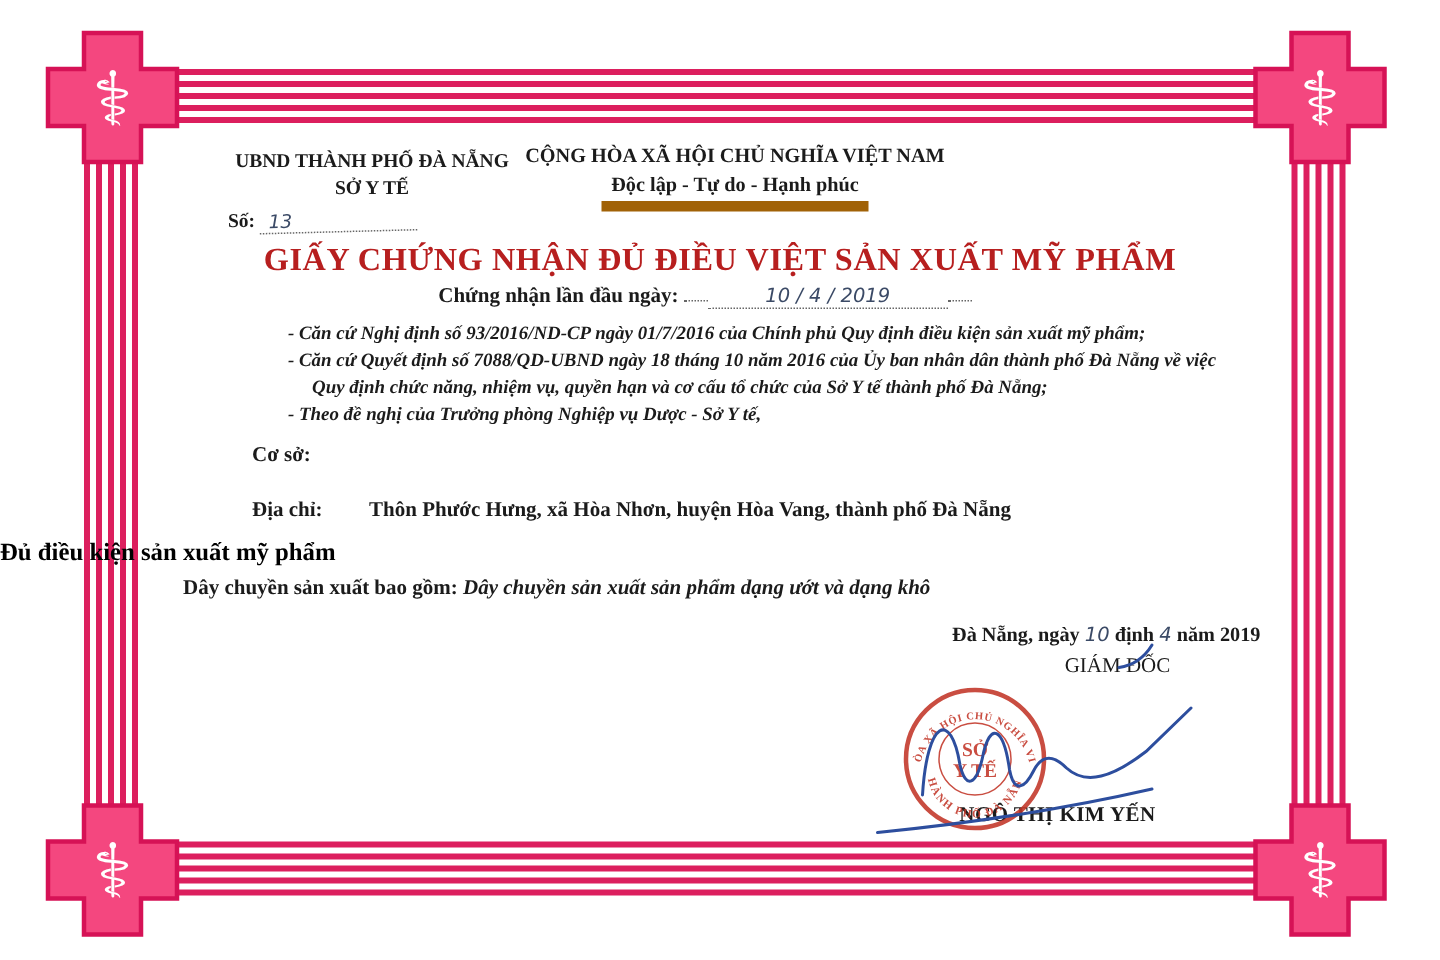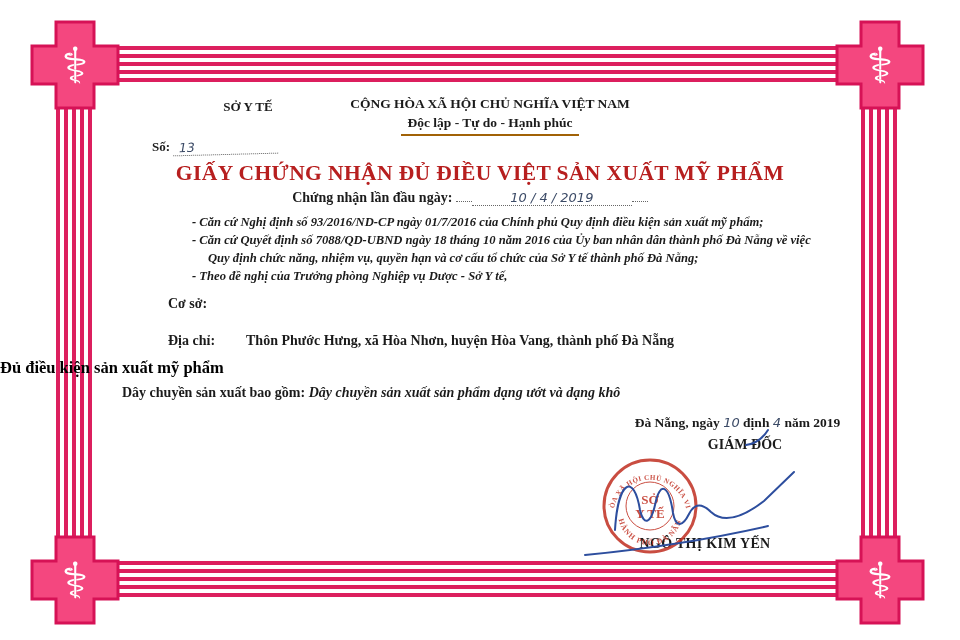--- a/index.html
+++ b/index.html
@@ -14,21 +14,21 @@
   
   #border-svg { position:absolute; left:0; top:0; z-index:0; }
 
   
   .content { position:absolute; left:0; top:0; width:960px; height:640px; z-index:2; }
 
   .hdr-left  { position:absolute; left:108px; top:98px;  width:280px; text-align:center;
                font-weight:bold; font-size:13px; line-height:1.35; }
   .hdr-right { position:absolute; left:330px; top:95px;  width:320px; text-align:center;
                font-weight:bold; font-size:13.5px; line-height:1.4; }
-  .motto { display:inline-block; padding:0 6px 1px 6px; border-bottom:2px solid #a16207; }
+  .motto { display:inline-block; padding:0 6px 1px 6px; border-bottom:7px solid #a16207; }
 
   .doc-number { position:absolute; left:152px; top:139px; font-weight:bold; font-size:13px; }
   .dotted { border-bottom:1.5px dotted #666; display:inline-block; }
   .handwriting { font-family:"DejaVu Sans", sans-serif; font-style:italic;
                  color:#3b4a66; font-weight:normal; }
   .num-val { width:105px; text-align:left; padding-left:6px; font-size:12.5px;
              transform:rotate(-1.5deg); }
 
   .title { position:absolute; left:0; top:161px; width:960px; text-align:center;
            font-weight:bold; font-size:21.5px; letter-spacing:0.4px; color:#b71f1f; }
@@ -55,21 +55,21 @@
                    font-weight:bold; font-size:16.5px; color:#000000; }
 
   .prod-line { position:absolute; left:122px; top:385px; width:700px;
                font-weight:bold; font-size:14px; }
   .prod-line .pl-value { font-style:italic; }
 
   .sign-date { position:absolute; left:570px; top:415px; width:335px; text-align:center;
                font-weight:bold; font-size:13.5px; }
   .sign-date .handwriting { font-size:13px; }
   .sign-role { position:absolute; left:620px; top:437px; width:250px; text-align:center;
-               font-weight:bold; font-size:14px; }
+               font-weight:normal; font-size:14px; }
   .signer-name { position:absolute; left:595px; top:536px; width:220px; text-align:center;
                  font-weight:bold; font-size:14px; letter-spacing:0.3px; }
 
   #stamp-sign-svg { position:absolute; left:560px; top:425px; z-index:3; }
 </style>
 </head>
 <body>
 
 <svg id="border-svg" width="960" height="640" viewBox="0 0 960 640">
 
@@ -119,20 +119,21 @@
   </g>
   <g transform="translate(837,537)">
     <path d="M24 0h38v24h24v38h-24v24h-38v-24H0V24h24z" fill="#f4477f" stroke="#d61256" stroke-width="3"></path>
     <text x="43" y="61" text-anchor="middle" font-size="50" fill="#ffffff" font-family="DejaVu Sans, sans-serif">⚕</text>
   </g>
 </svg>
 
 <div class="content">
 
   <div class="hdr-left">
+    <div>UBND THÀNH PHỐ ĐÀ NẴNG</div>
     <div>SỞ Y TẾ</div>
   </div>
 
   <div class="hdr-right">
     <div>CỘNG HÒA XÃ HỘI CHỦ NGHĨA VIỆT NAM</div>
     <div><span class="motto">Độc lập - Tự do - Hạnh phúc</span></div>
   </div>
 
   <div class="doc-number">
     <span>Số:</span>

